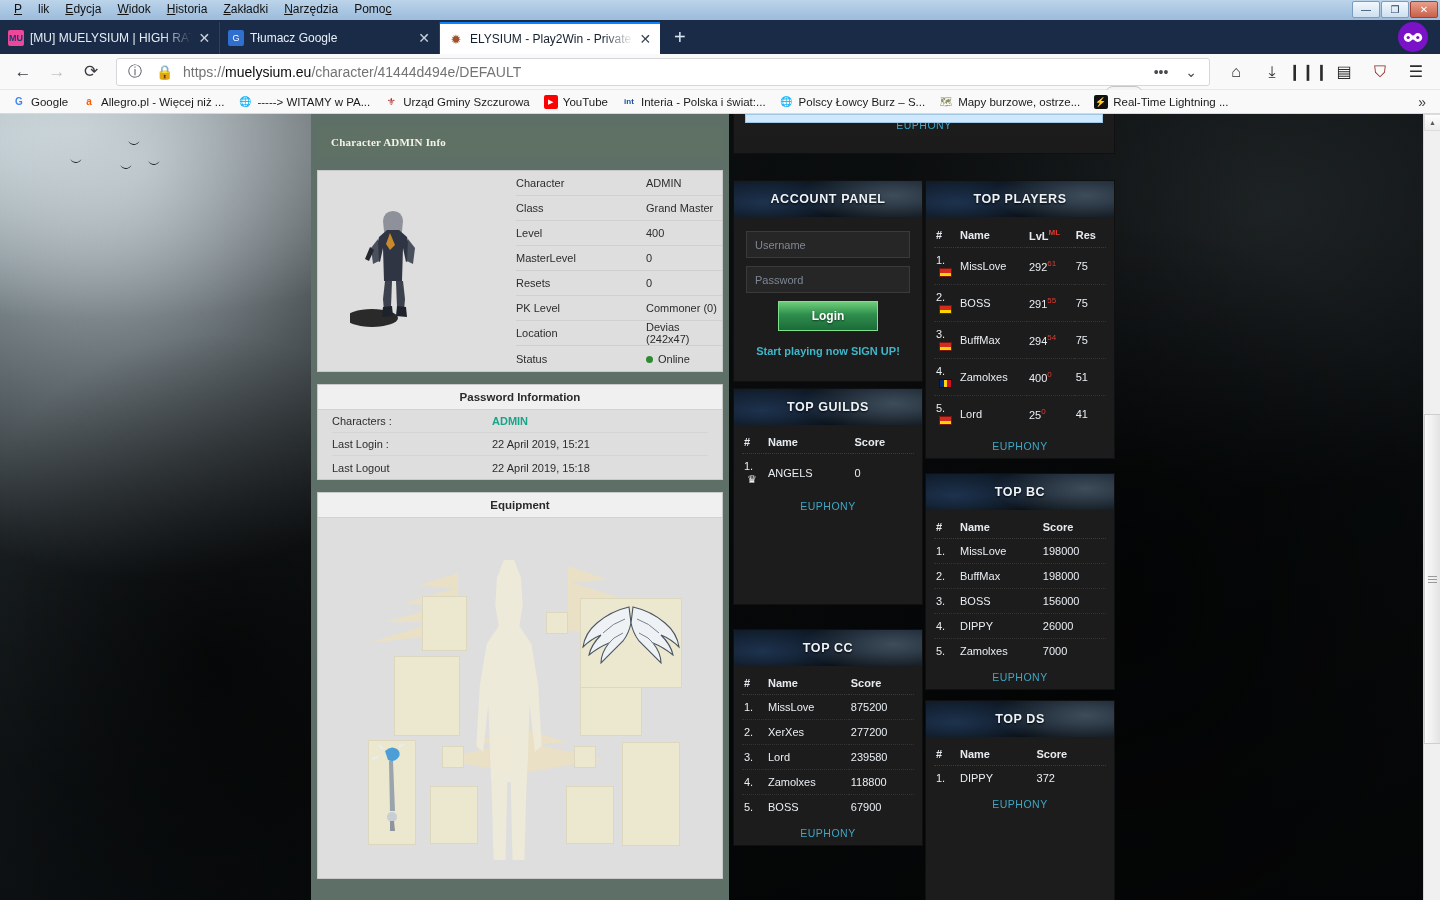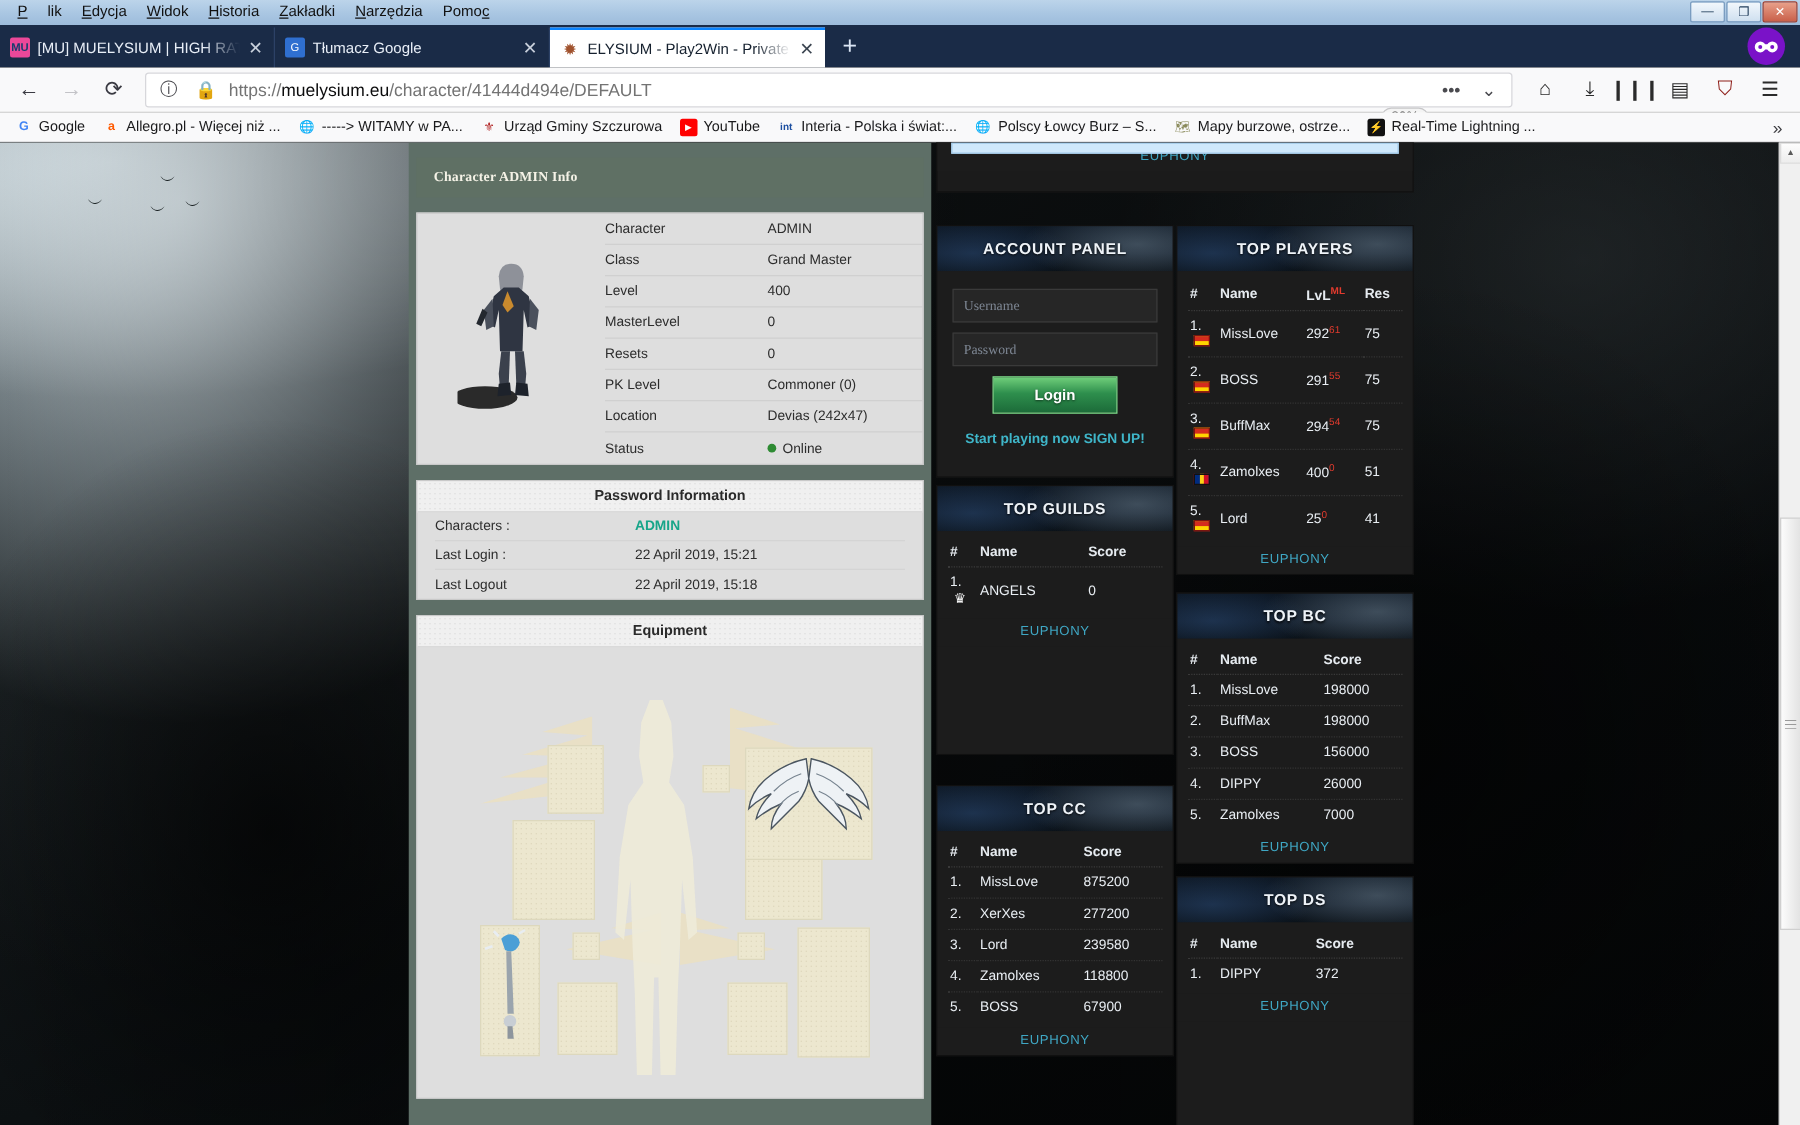--- a/index.html
+++ b/index.html
@@ -108,41 +108,41 @@
   #bg-art::after {
     content:''; position:absolute; inset:0;
     background:
       radial-gradient(ellipse 28% 60% at 15% 70%, rgba(0,0,0,0.65) 0%, transparent 70%),
       radial-gradient(ellipse 34% 70% at 78% 62%, rgba(0,0,0,0.55) 0%, transparent 70%),
       linear-gradient(90deg, rgba(0,0,0,0) 0%, rgba(0,0,0,0.25) 20%, rgba(0,0,0,0.55) 50%, rgba(0,0,0,0.35) 100%);
   }
   .bird { position: absolute; color: #20282a; font-size: 13px; line-height: 1; }
 
   
-  #site { position: absolute; left: 16px; top: 0; width: 1423px; height: 666px; border-radius: 17px; }
+  #site { position: absolute; left: 0; top: 0; width: 1423px; height: 666px; border-radius: 17px; }
 
   
   #content-col {
     position: absolute; left: 311px; top: 0px; width: 418px; height: 786px;
     background: #5e6f67;
     padding: 12px 6px 6px 6px;
   }
   .greenhdr {
     background: #5f7064; color: #f4f2e6; font-size: 11px; font-weight: bold;
     padding: 10px 14px; letter-spacing: .2px;
     font-family: "Liberation Serif", serif;
   }
   .panel { background: #dedede; margin-top: 12px; border: 1px solid #c9c9c9; }
   .panel-title {
     background: #f0f0f0; color: #2a2a2a; font-size: 11.5px; font-weight: bold;
     text-align: center; padding: 6px 0; border-bottom: 1px solid #d2d2d2;
     background-image: radial-gradient(rgba(170,170,170,.45) 0.5px, transparent 0.6px);
     background-size: 4px 4px;
   }
-  .info-body { display: flex; }
+  .info-body { display: flex; gap: 48px; }
   .char-render {
     width: 150px; flex: 0 0 150px; display: flex; align-items: center; justify-content: center;
     padding: 10px 0 16px;
   }
   .info-rows { flex: 1 1 auto; }
   .irow { display: flex; border-bottom: 1px solid #d0d0d0; height: 25px; align-items: center; }
   .irow:last-child { border-bottom: none; }
   .ikey { width: 130px; flex: 0 0 130px; font-size: 11px; color: #2c2c2c; }
   .ival { font-size: 11px; color: #2c2c2c; }
   .dot-online { display:inline-block; width:7px; height:7px; border-radius:50%; background:#2e8b33; margin-right:5px; vertical-align: 0px;}
@@ -180,21 +180,21 @@
       radial-gradient(ellipse 60% 110% at 15% 60%, rgba(40,70,110,0.55) 0%, transparent 70%),
       linear-gradient(180deg,#0d1723 0%, #101a27 60%, #0a1118 100%);
     text-shadow: 0 1px 2px rgba(0,0,0,.9);
   }
   .widget-body { padding: 6px 8px 4px; background: #1c1c1c; }
   .euphony { text-align: center; color: #3fa7c4; font-size: 10.5px; padding: 4px 0 6px; background:#1c1c1c; letter-spacing:.5px; }
 
   
   .ap-field {
     height: 27px; background: #262626; border: 1px solid #3a3a3a; margin-bottom: 8px;
-    display: flex; align-items: center; padding: 0 8px; color: #7e8794; font-size: 11px; font-family: Liberation Serif, serif;
+    display: flex; align-items: center; padding: 0 8px; color: #7e8794; font-size: 11px;
   }
   .ap-login {
     height: 30px; margin: 2px auto 0; width: 100px;
     background: linear-gradient(180deg,#6fce7a 0%, #2e8f4d 45%, #1c6b39 100%);
     border: 1px solid #7de08b; color: #fff; font-size: 12px; font-weight: bold;
     display: flex; align-items: center; justify-content: center; text-shadow: 0 1px 2px rgba(0,0,0,.6);
   }
   .ap-signup { text-align: center; color: #3fb6c9; font-size: 11px; font-weight: bold; padding: 14px 0 24px; }
 
   

